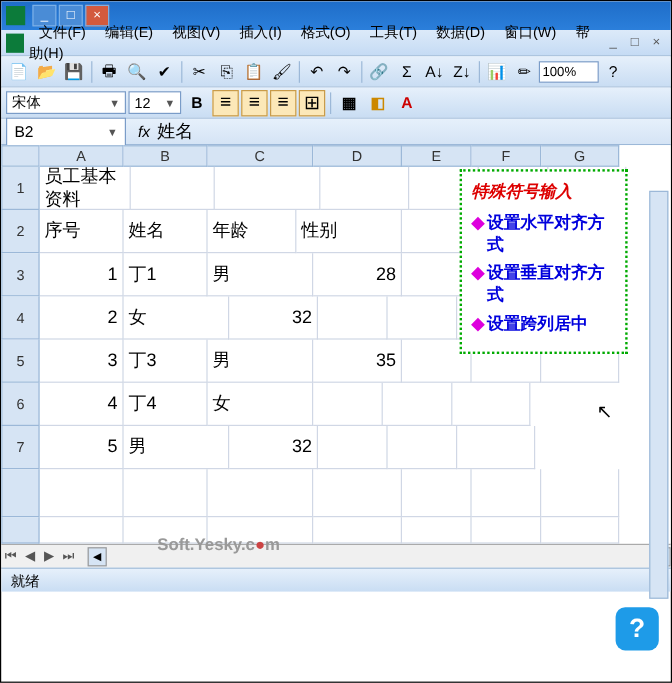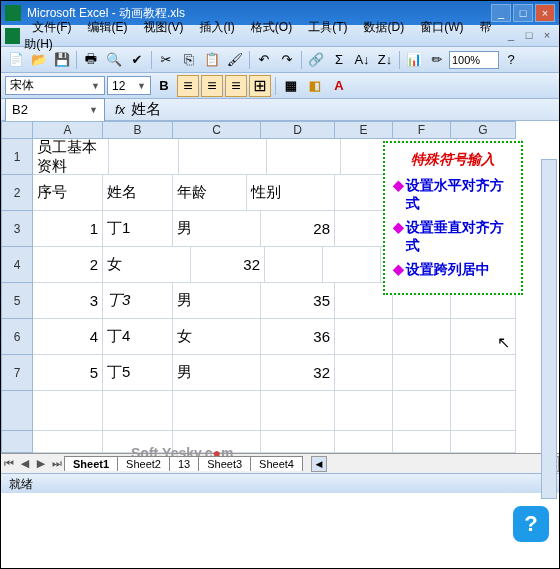--- a/index.html
+++ b/index.html
@@ -33,21 +33,21 @@
 .grid{position:relative;background:#fff;}
 .colhdr{display:flex;height:18px;}
 .corner{width:32px;background:#d6e4f4;border:1px solid #9cb8d8;}
 .ch{flex:none;background:#d6e4f4;border:1px solid #9cb8d8;border-left:none;text-align:center;font-size:12px;line-height:16px;color:#333;}
 .rows{}
 .row{display:flex;}
 .rh{width:32px;background:#d6e4f4;border:1px solid #9cb8d8;border-top:none;text-align:center;font-size:12px;color:#333;display:flex;align-items:center;justify-content:center;}
 .cell{border-right:1px solid #d0d7e5;border-bottom:1px solid #d0d7e5;font-size:15px;padding:2px 4px;display:flex;align-items:center;overflow:hidden;}
 .cell.r{justify-content:flex-end;}
 .tip{position:absolute;border:2px dotted #0a0;background:#fff;padding:8px;width:140px;}
-.tiptitle{color:#d00;font-weight:bold;font-style:italic;font-size:14px;text-align:center;margin-bottom:8px;}
+.tiptitle{color:#d00;font-weight:bold;font-style:italic;font-size:14px;text-align:left;margin-bottom:8px;}
 .tipi{display:flex;align-items:flex-start;font-size:14px;color:#00d;font-weight:bold;margin:6px 0;}
 .diam{color:#d0d;margin-right:2px;}
 .watermark{position:absolute;left:130px;top:324px;font-size:14px;color:#999;font-weight:bold;pointer-events:none;}
 .wmred{color:#c44;}
 .tabs{height:20px;background:#f0f0f0;border-top:1px solid #999;display:flex;align-items:center;font-size:11px;}
 .tnav{width:16px;text-align:center;color:#555;cursor:pointer;}
 .tab{padding:1px 8px;background:#fff;border:1px solid #888;border-bottom:none;margin-left:-1px;cursor:pointer;position:relative;}
 .tab.active{font-weight:bold;}
 .tscroll{flex:1;display:flex;align-items:center;justify-content:flex-start;padding-left:8px;}
 .sarrow{width:16px;height:16px;background:#d6e4f4;border:1px solid #999;font-size:9px;display:flex;align-items:center;justify-content:center;}
@@ -57,21 +57,20 @@
 .logotxt{color:#1e9be8;font-size:22px;font-weight:bold;}
 .logosub{color:#aaa;font-size:10px;}
 .vscroll{position:absolute;right:2px;top:158px;width:16px;height:340px;background:#d6e4f4;border:1px solid #9cb8d8;}
 .cursor{position:absolute;left:496px;top:212px;font-size:16px;pointer-events:none;}
 </style>
 </head>
 <body>
 
 <div class="titlebar">
   <div class="icon"></div>
-  <div class="title">Microsoft Excel - 动画教程.xls</div>
   <div class="winbtns">
     <div class="winbtn">_</div>
     <div class="winbtn">□</div>
     <div class="winbtn close">×</div>
   </div>
 </div>
 
 <div class="menubar">
   <div class="mbtn"></div>
   <div id="menuitems"><span class="menuitem">文件(F)</span><span class="menuitem">编辑(E)</span><span class="menuitem">视图(V)</span><span class="menuitem">插入(I)</span><span class="menuitem">格式(O)</span><span class="menuitem">工具(T)</span><span class="menuitem">数据(D)</span><span class="menuitem">窗口(W)</span><span class="menuitem">帮助(H)</span></div>
@@ -186,41 +185,39 @@
         <div class="cell r" style="width: 70px;">2</div>
         <div class="cell" style="width: 88px;">女</div>
         <div class="cell r" style="width: 74px;">32</div>
         <div class="cell" style="width: 58px;"></div>
         <div class="cell" style="width: 58px;"></div>
         <div class="cell" style="width: 65px;"></div>
       </div>
       <div class="row" style="height: 36px;">
         <div class="rh">5</div>
         <div class="cell r" style="width: 70px;">3</div>
-        <div class="cell" style="width: 70px; font-style: italic;">丁3</div>
+        <div class="cell" style="width: 70px;">丁3</div>
         <div class="cell" style="width: 88px;">男</div>
         <div class="cell r" style="width: 74px;">35</div>
         <div class="cell" style="width: 58px;"></div>
         <div class="cell" style="width: 58px;"></div>
         <div class="cell" style="width: 65px;"></div>
       </div>
       <div class="row" style="height: 36px;">
         <div class="rh">6</div>
         <div class="cell r" style="width: 70px;">4</div>
         <div class="cell" style="width: 70px;">丁4</div>
         <div class="cell" style="width: 88px;">女</div>
-        <div class="cell r" style="width: 74px;">36</div>
         <div class="cell" style="width: 58px;"></div>
         <div class="cell" style="width: 58px;"></div>
         <div class="cell" style="width: 65px;"></div>
       </div>
       <div class="row" style="height: 36px;">
         <div class="rh">7</div>
         <div class="cell r" style="width: 70px;">5</div>
-        <div class="cell" style="width: 70px;">丁5</div>
         <div class="cell" style="width: 88px;">男</div>
         <div class="cell r" style="width: 74px;">32</div>
         <div class="cell" style="width: 58px;"></div>
         <div class="cell" style="width: 58px;"></div>
         <div class="cell" style="width: 65px;"></div>
       </div>
       <div class="row" style="height: 40px;">
         <div class="rh"></div>
         <div class="cell" style="width: 70px;"></div>
         <div class="cell" style="width: 70px;"></div>
@@ -255,27 +252,20 @@
   <div class="cursor">↖</div>
 </div>
 
 <div class="vscroll"></div>
 
 <div class="tabs">
   <div class="tnav">⏮</div>
   <div class="tnav">◀</div>
   <div class="tnav">▶</div>
   <div class="tnav">⏭</div>
-  <div id="tabsc" style="display: flex;">
-      <div class="tab active">Sheet1</div>
-      <div class="tab">Sheet2</div>
-      <div class="tab">13</div>
-      <div class="tab">Sheet3</div>
-      <div class="tab">Sheet4</div>
-    </div>
   <div class="tscroll">
     <div class="sarrow">◀</div>
     <div style="flex:1"></div>
     <div class="sarrow">▶</div>
   </div>
 </div>
 
 <div class="status">就绪</div>
 
 <div class="logo">

